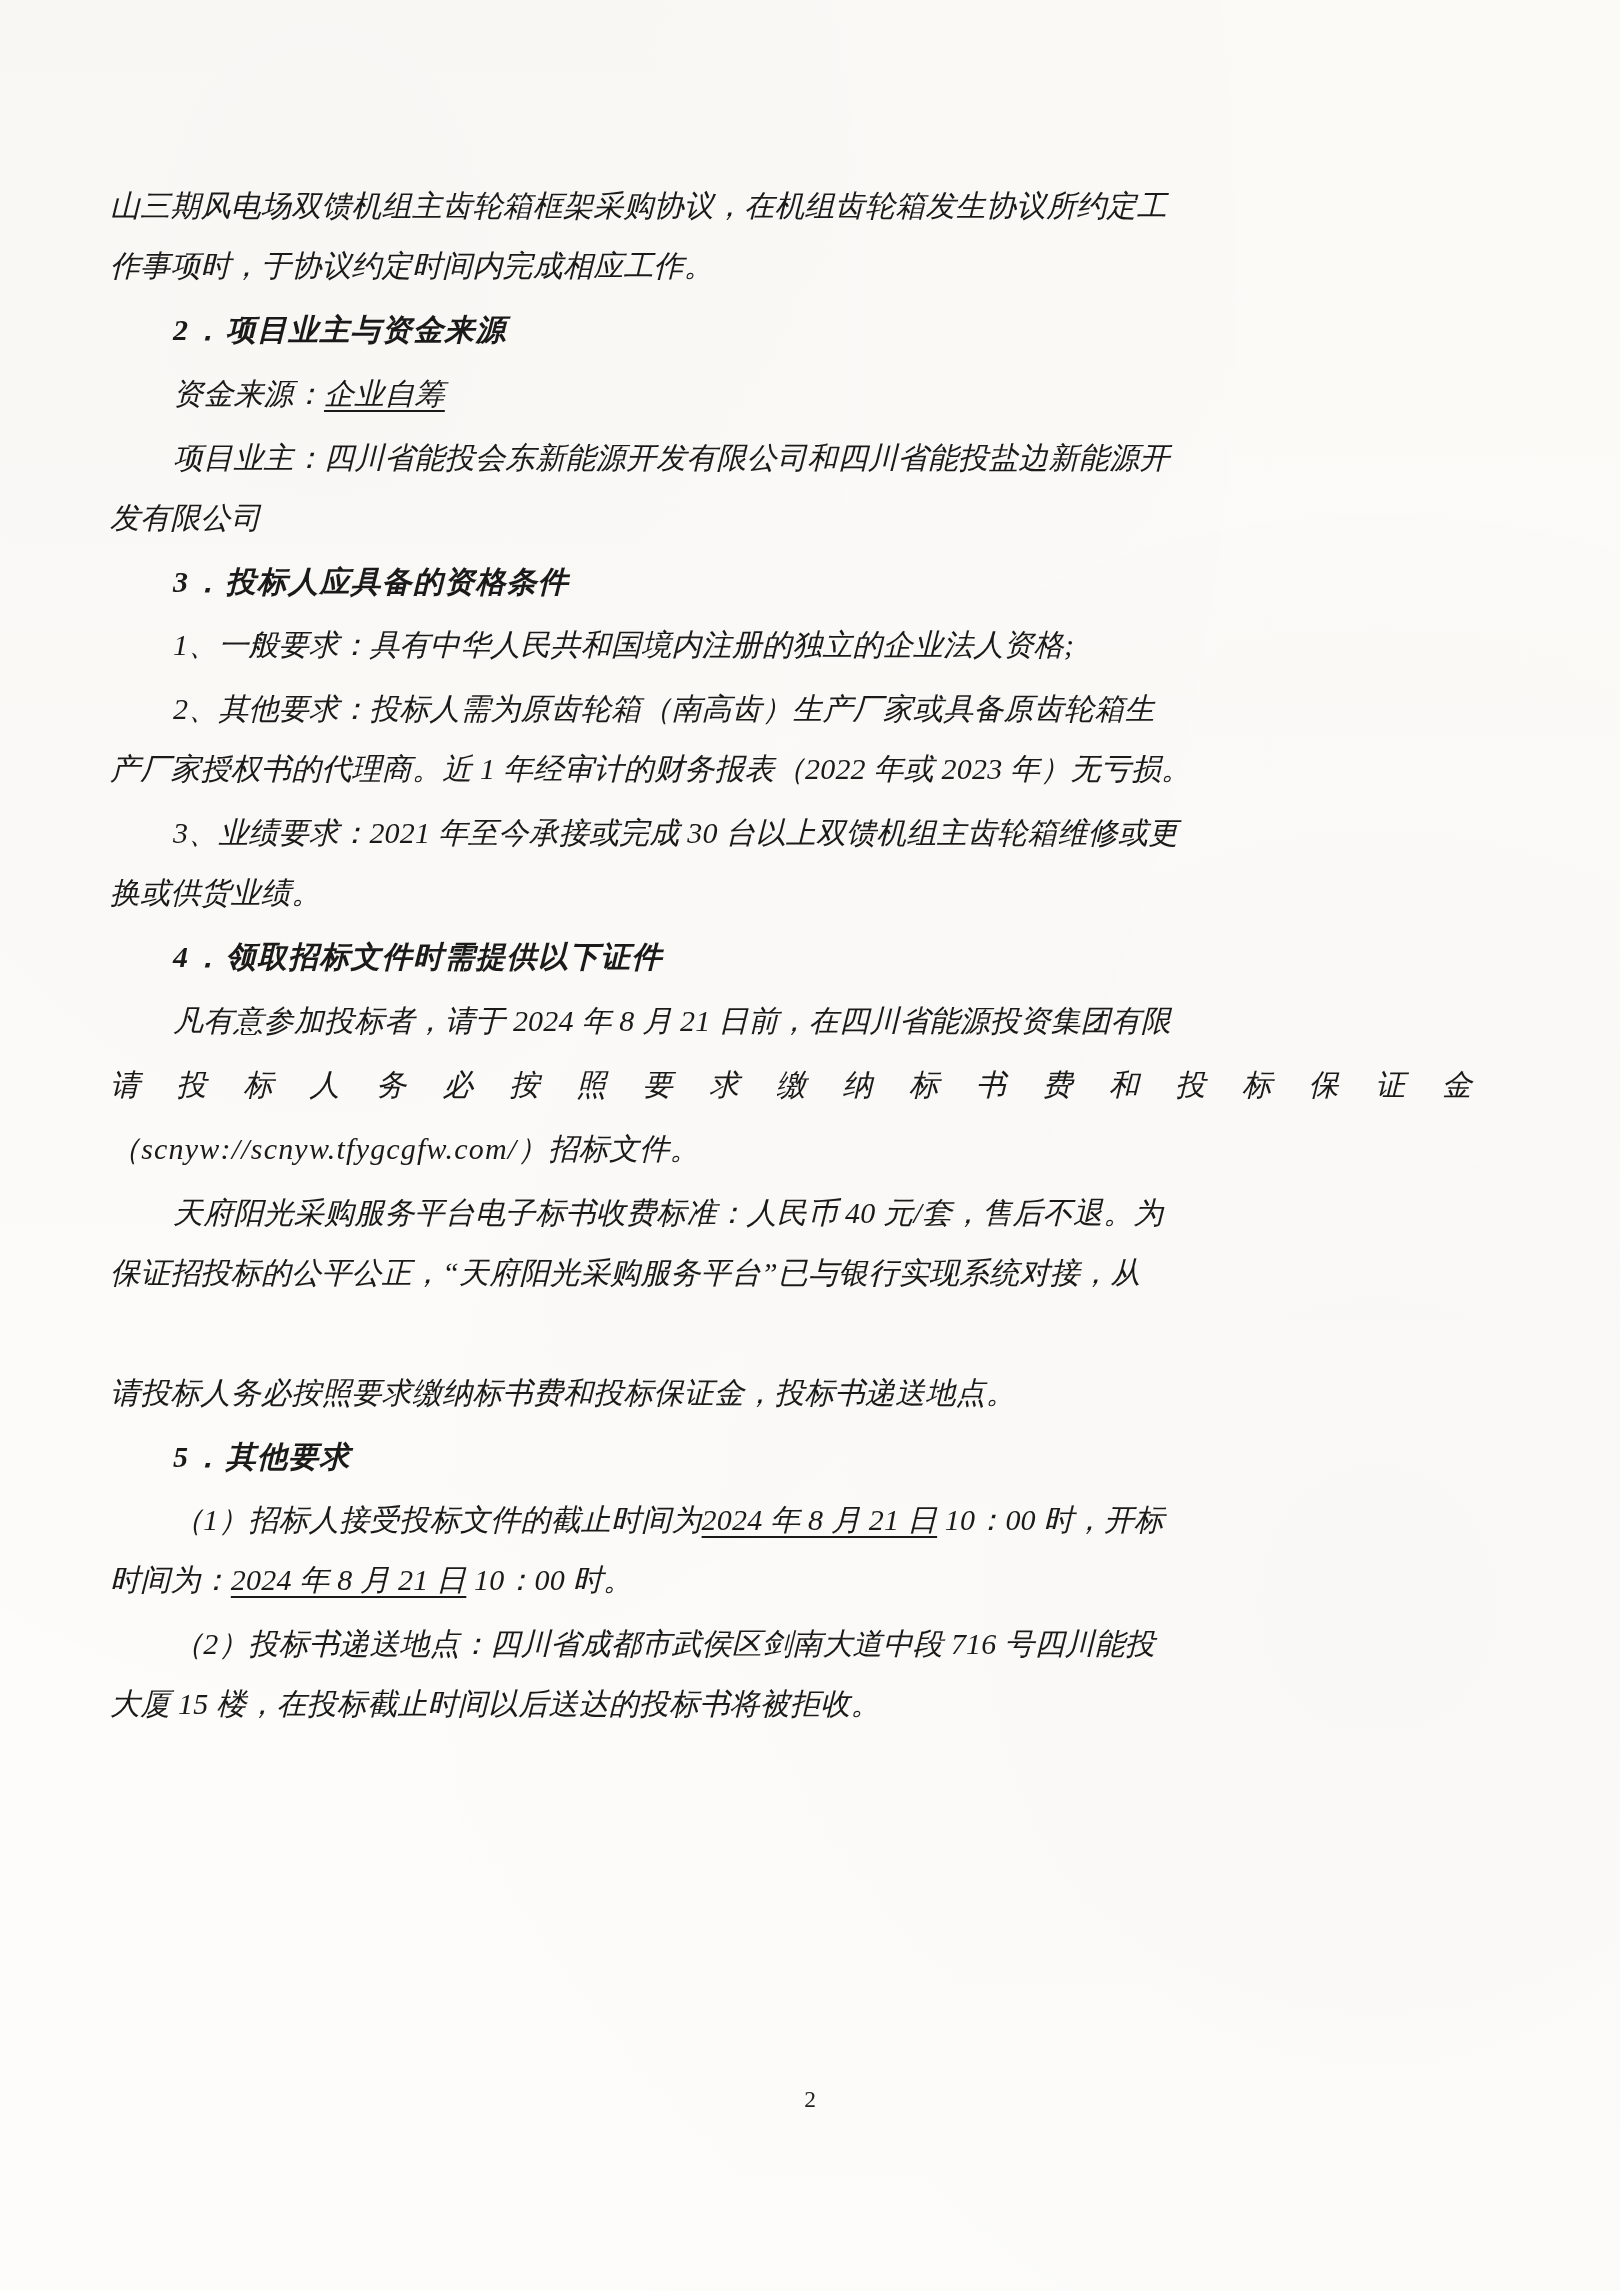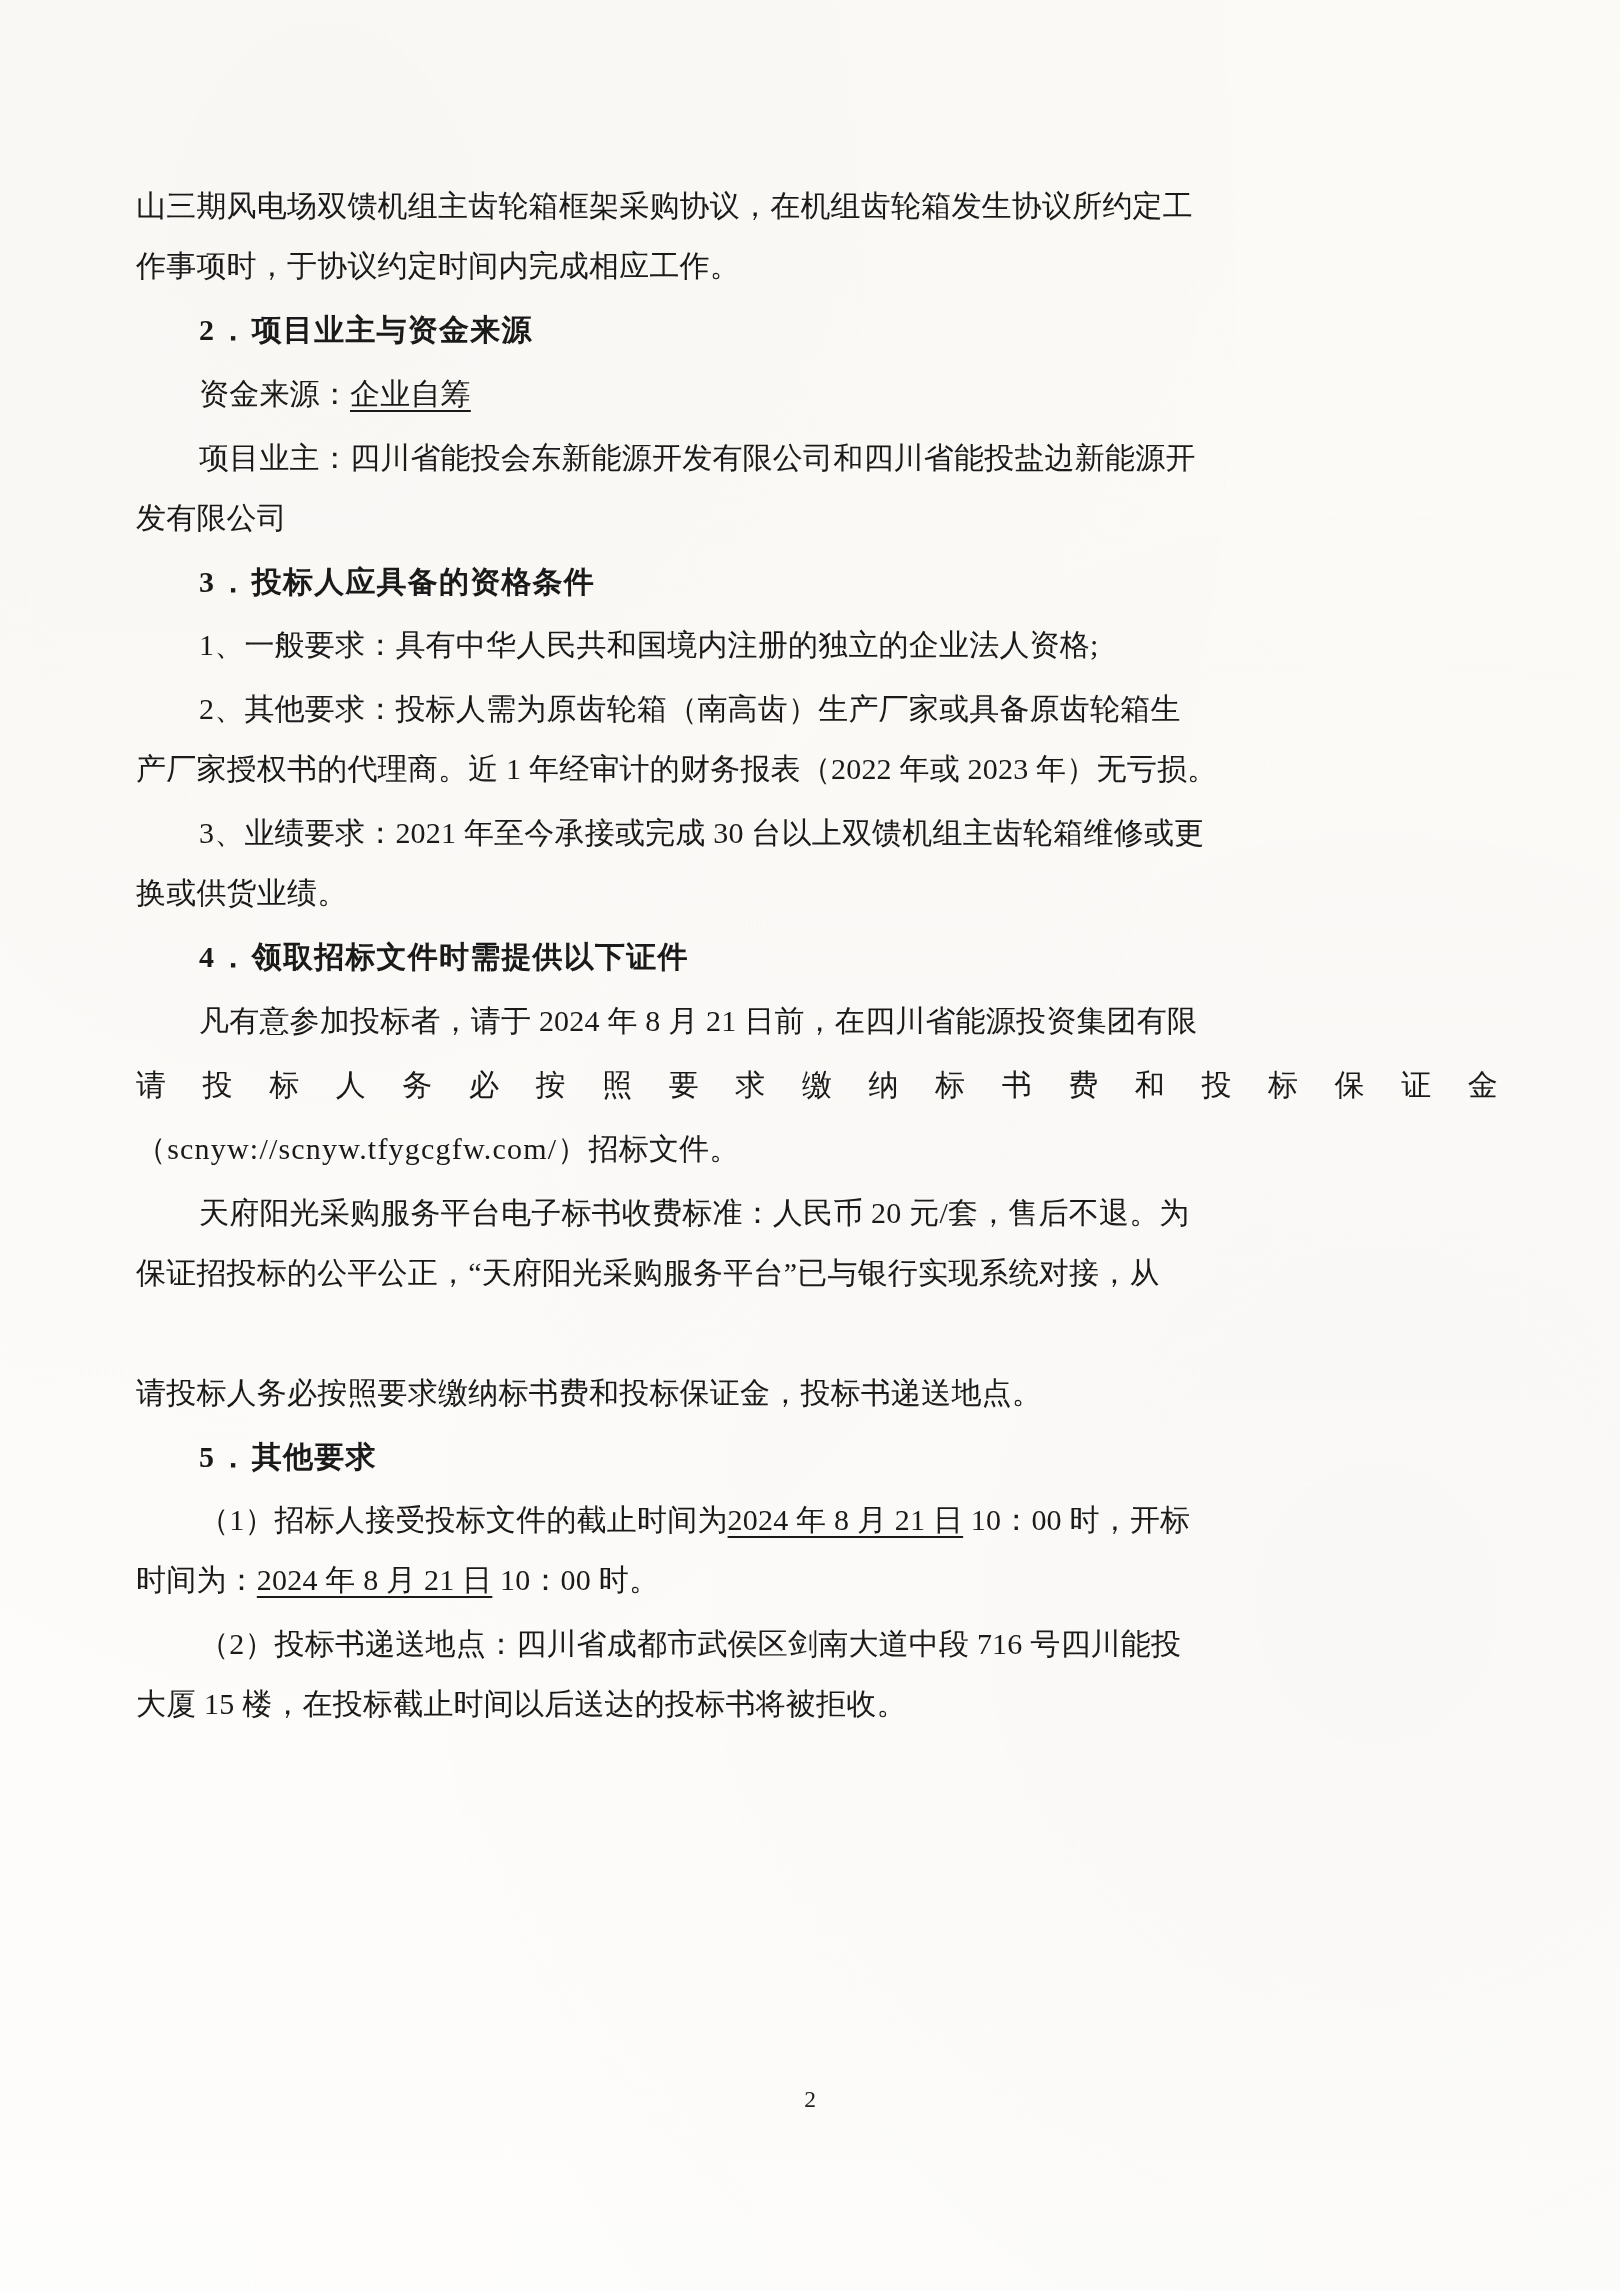--- a/index.html
+++ b/index.html
@@ -25,23 +25,24 @@
     position: absolute;
     inset: 0;
     background:
       radial-gradient(ellipse at 20% 12%, rgba(0,0,0,0.012), rgba(0,0,0,0) 60%),
       radial-gradient(ellipse at 85% 70%, rgba(0,0,0,0.015), rgba(0,0,0,0) 55%),
       linear-gradient(180deg, rgba(250,248,244,0.6), rgba(255,255,255,0.2));
     pointer-events: none;
   }
   .content {
     position: absolute;
-    left: 136px;
+    left: 110px;
     top: 176px;
     width: 1362px;
+    font-style: italic;
   }
   p {
     margin: 0 0 3.9px 0;
     font-size: 30px;
     line-height: 60px;
     letter-spacing: 0.2px;
     text-align: justify;
     text-justify: inter-ideograph;
   }
   .indent {
@@ -126,21 +127,21 @@
 
     <p class="indent">
       <span>凡有意参加投标者，请于 2024 年 8 月 21 日前，在四川省能源投资集团有限</span>
     </p>
     <p class="spread no-indent" style="text-indent:0">请投标人务必按照要求缴纳标书费和投标保证金</p>
     <p class="no-indent">
       <span class="mono-url">（scnyw://scnyw.tfygcgfw.com/）</span><span>招标文件。</span>
     </p>
 
     <p class="indent">
-      <span>天府阳光采购服务平台电子标书收费标准：人民币 20 元/套，售后不退。为</span><br>
+      <span>天府阳光采购服务平台电子标书收费标准：人民币 40 元/套，售后不退。为</span><br>
       <span>保证招投标的公平公正，“天府阳光采购服务平台”已与银行实现系统对接，从</span><br>
       <br>
       <span>请投标人务必按照要求缴纳标书费和投标保证金，投标书递送地点。</span>
     </p>
 
     <p class="heading">
       <span class="num">5．</span><span>其他要求</span>
     </p>
 
     <p class="indent">

